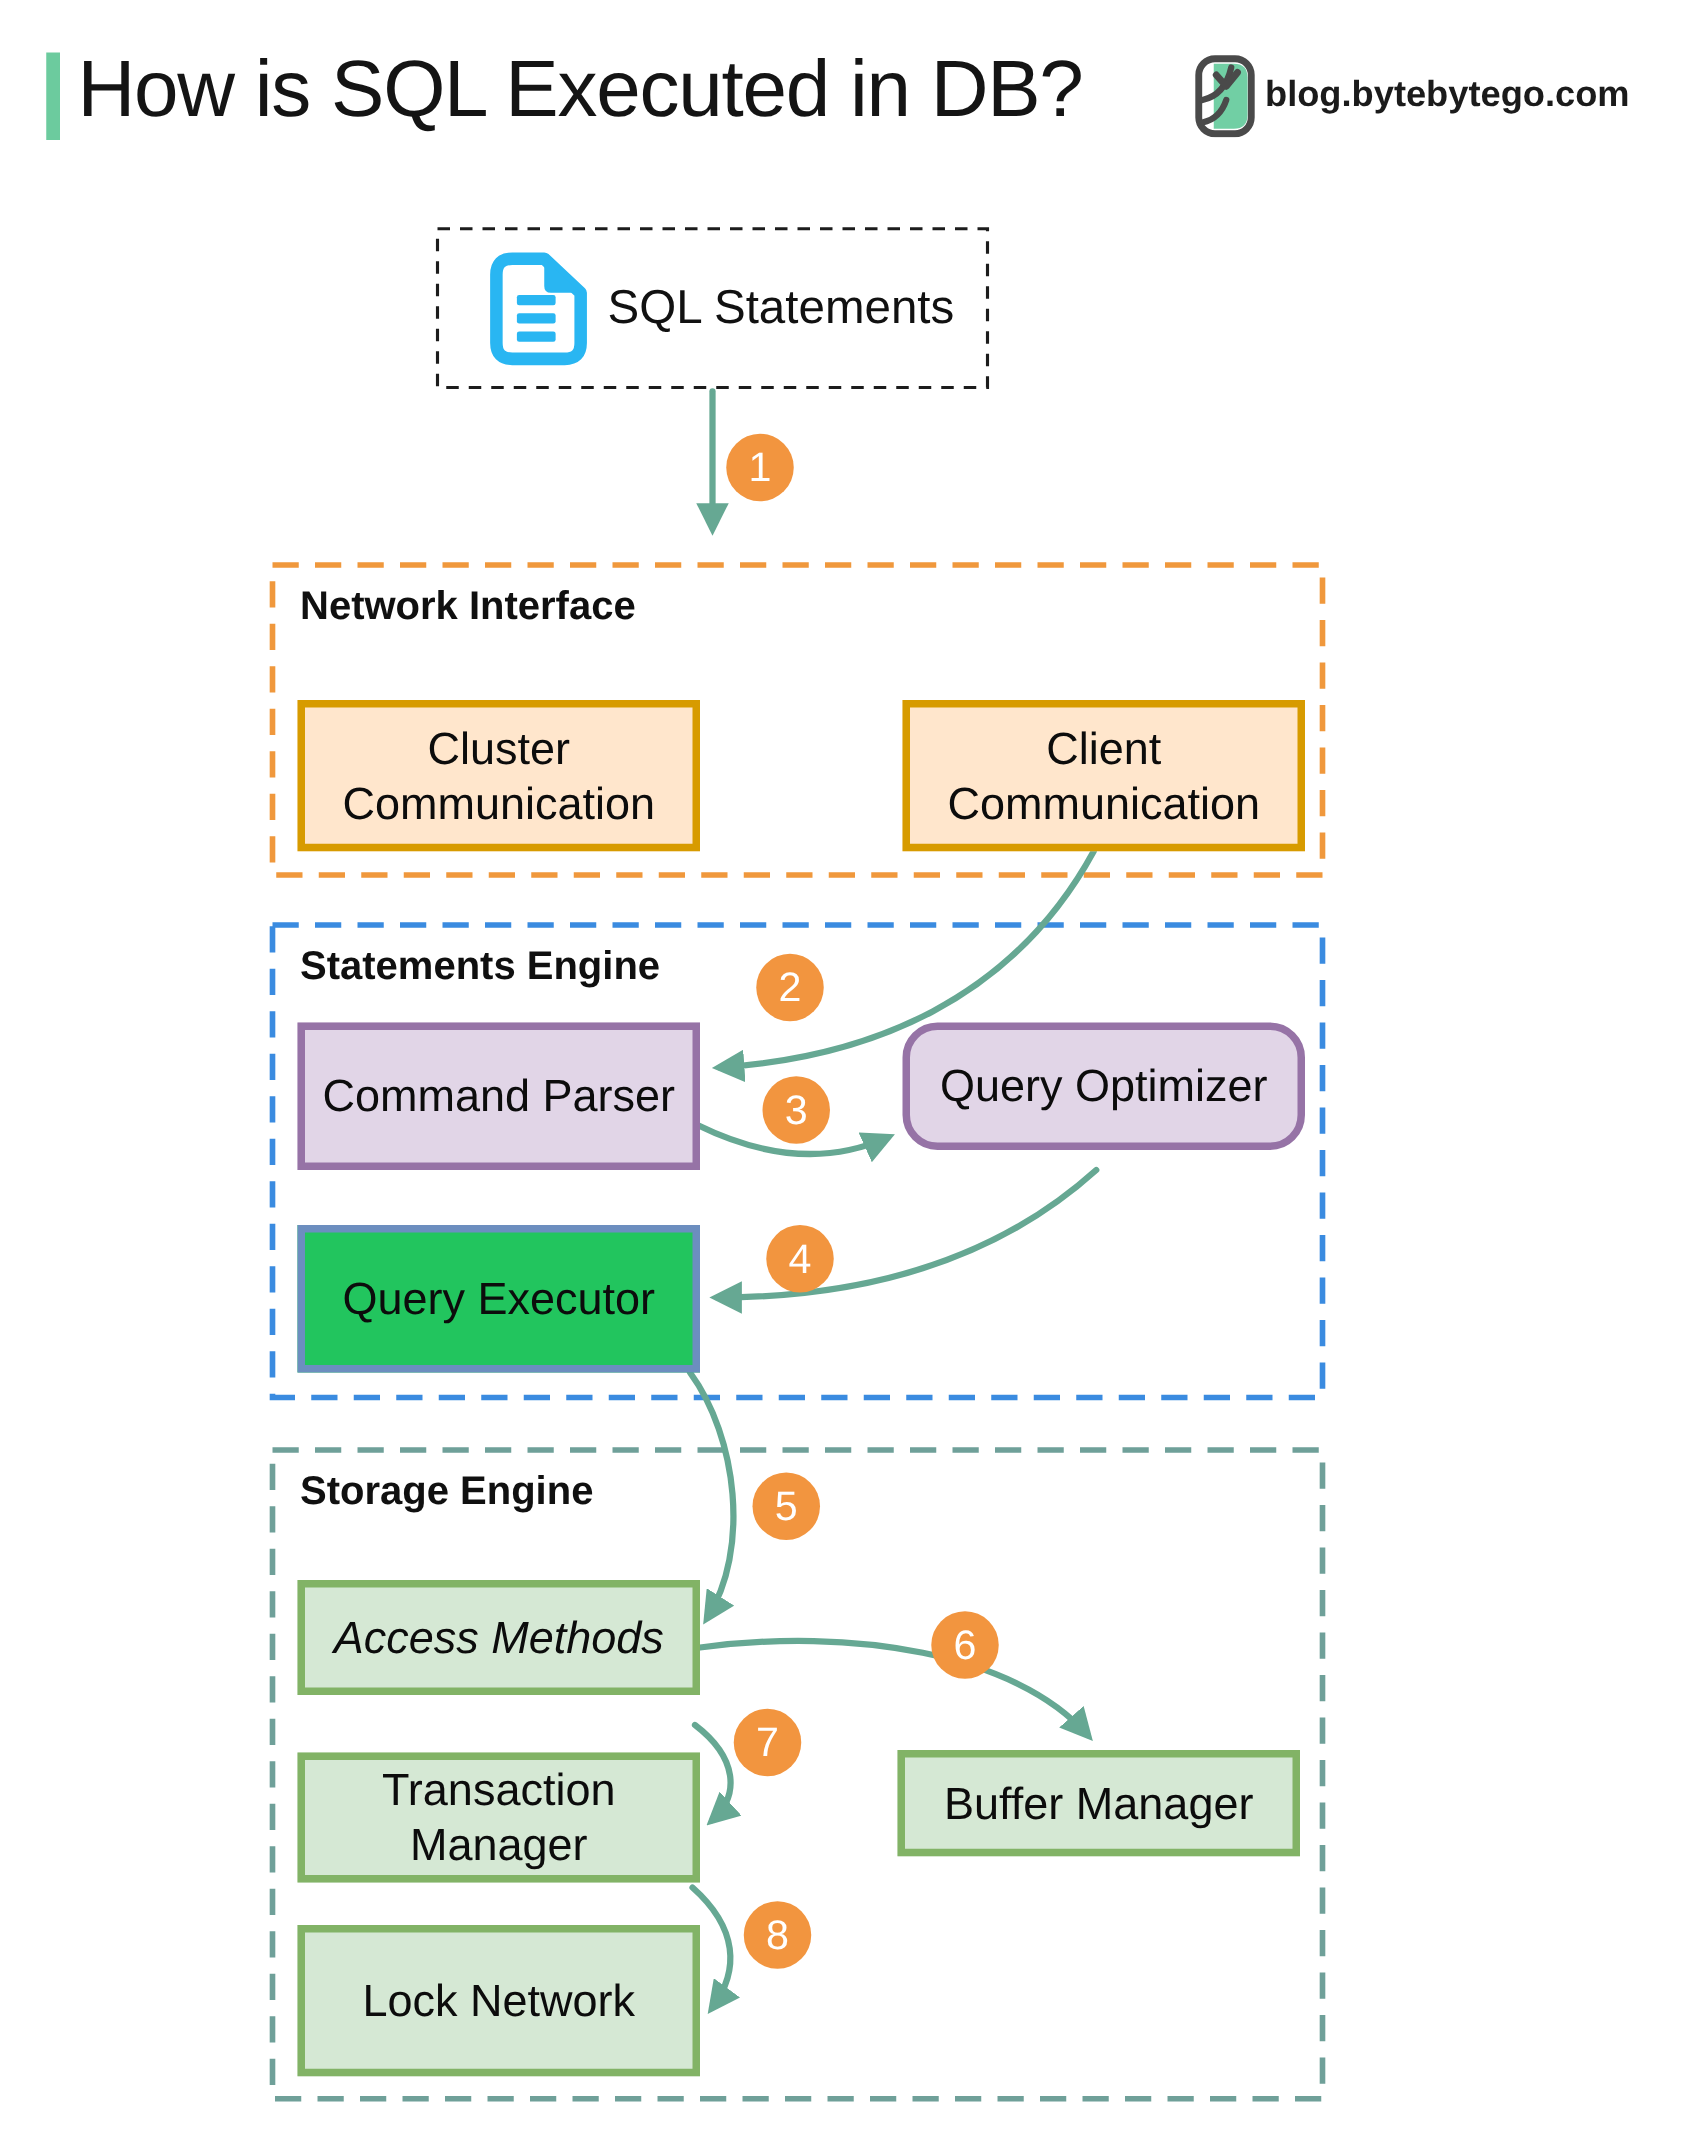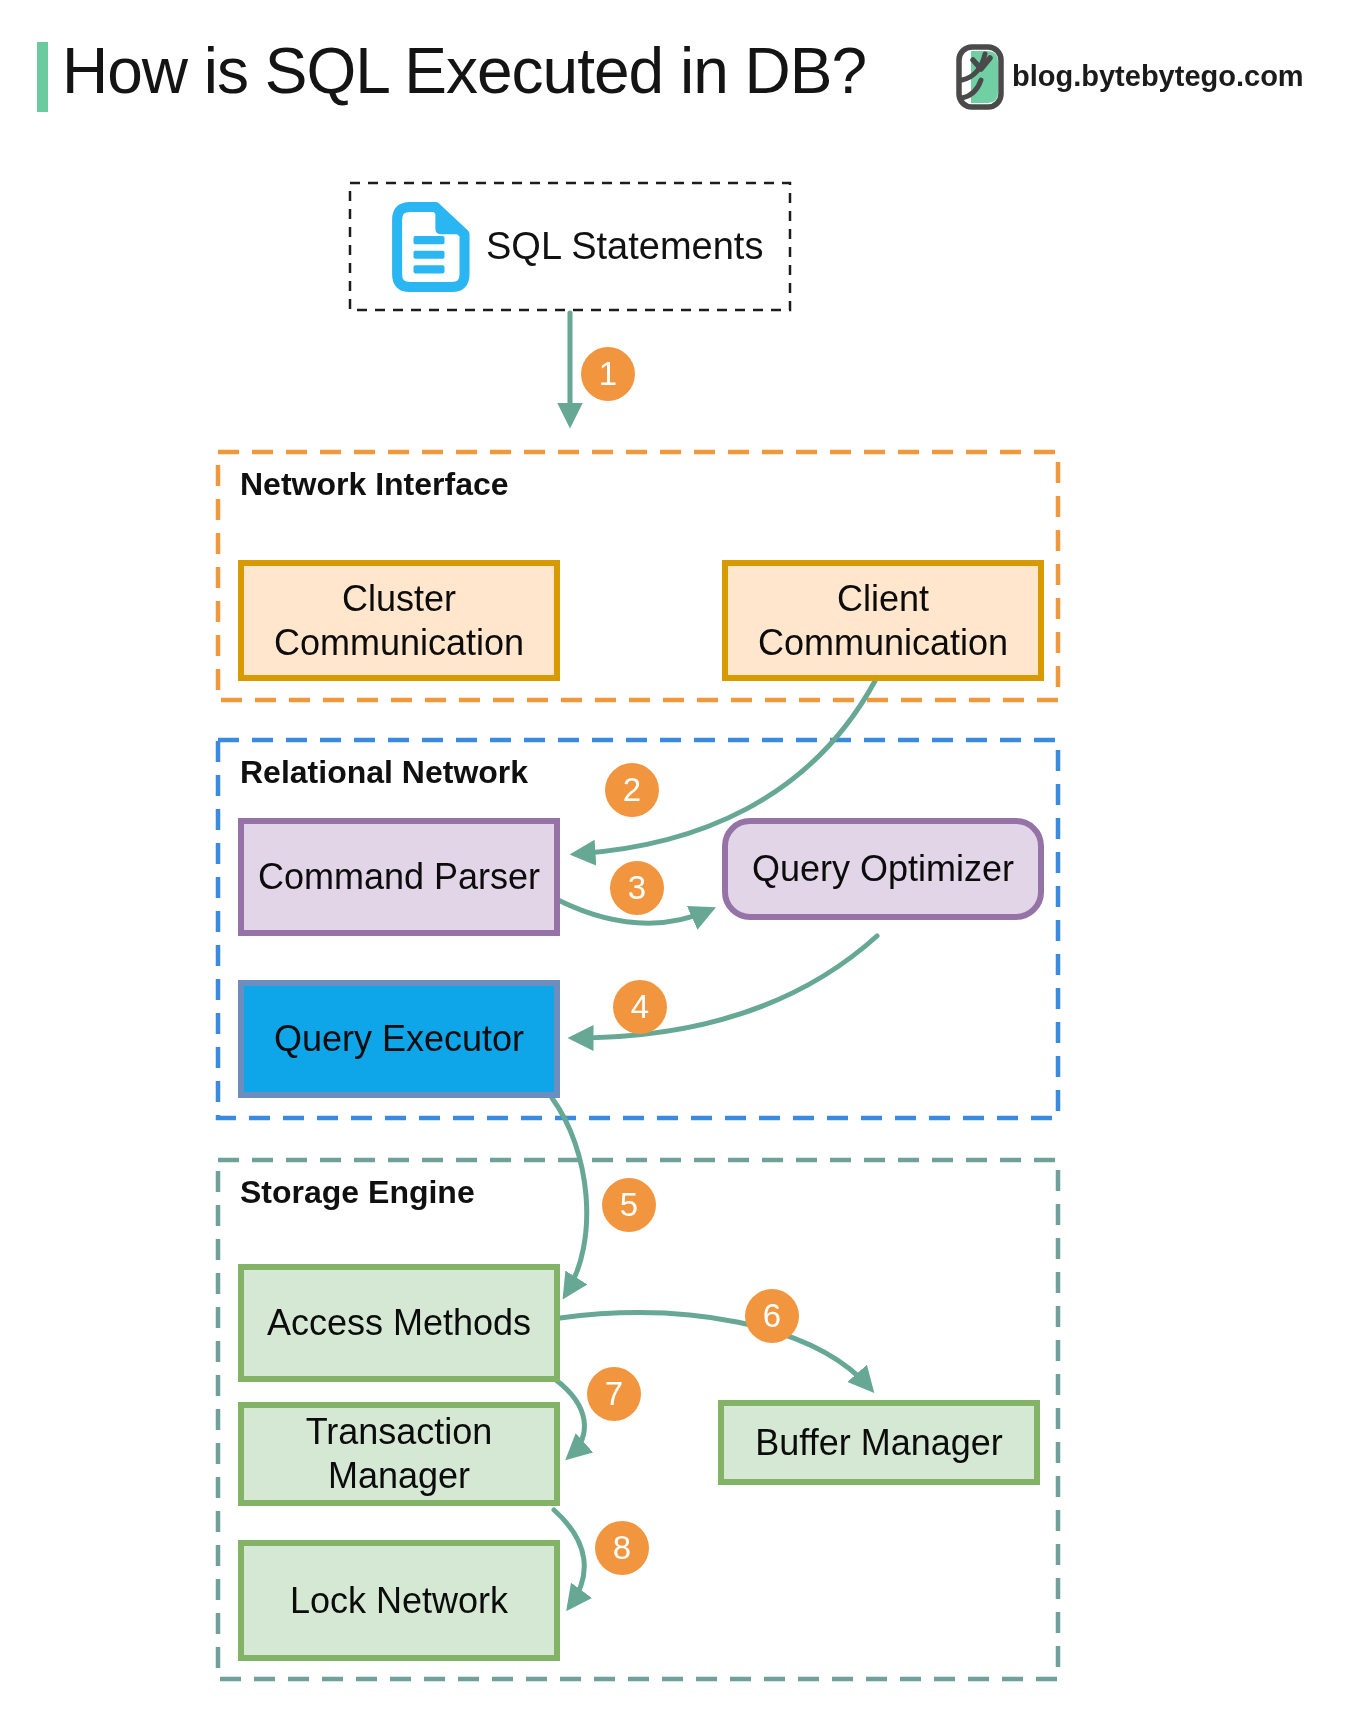--- a/index.html
+++ b/index.html
@@ -21,21 +21,21 @@
   
   .sql-box{left:350px;top:183px;width:440px;height:127px;display:flex;align-items:center;gap:16px;padding-left:38px;box-sizing:border-box;}
   .sql-box .label{font-size:38px;color:#111;}
   
   .section-label{font-weight:700;font-size:32px;color:#101010;white-space:nowrap;}
   
   .node{display:flex;align-items:center;justify-content:center;text-align:center;
         font-size:36px;color:#0c0c0c;line-height:1.22;box-sizing:border-box;border:6px solid #be185d;}
   .node.orange{background:#FFE6CC;border-color:#D79B00;}
   .node.purple{background:#E1D5E7;border-color:#9673A6;}
-  .node.blue{background:#0ea5e9;border-color:#6C8EBF;}
+  .node.blue{background:#22c55e;border-color:#6C8EBF;}
   .node.green{background:#D5E8D4;border-color:#82B366;}
   
   .badge{width:54px;height:54px;border-radius:50%;background:#F2953F;color:#ffffff;
          display:flex;align-items:center;justify-content:center;font-size:33px;font-weight:400;}
 </style>
 </head>
 <body>
 
 <div class="canvas">
 
@@ -81,41 +81,41 @@
       <path d="M 24 6 H 52 L 84 36 V 80 Q 84 94 70 94 H 24 Q 10 94 10 80 V 20 Q 10 6 24 6 Z" fill="#ffffff" stroke="#29B6F2" stroke-width="11" stroke-linejoin="round"></path>
       <path d="M 52 6 L 84 36 H 58 Q 52 36 52 30 Z" fill="#29B6F2"></path>
       <rect x="28" y="38" width="34" height="9" rx="2" fill="#29B6F2"></rect>
       <rect x="28" y="54" width="34" height="9" rx="2" fill="#29B6F2"></rect>
       <rect x="28" y="70" width="34" height="9" rx="2" fill="#29B6F2"></rect>
     </svg>
     <div class="label">SQL Statements</div>
   </div>
 
   <div class="abs section-label" style="left:240px;top:466px;">Network Interface</div>
-  <div class="abs section-label" style="left:240px;top:754px;">Relational Network</div>
+  <div class="abs section-label" style="left:240px;top:754px;">Statements Engine</div>
   <div class="abs section-label" style="left:240px;top:1174px;">Storage Engine</div>
 
   <div class="abs node orange" style="left:238px;top:560px;width:322px;height:121px;">
     <span>Cluster Communication</span>
   </div>
   <div class="abs node orange" style="left:722px;top:560px;width:322px;height:121px;">
     <span>Client Communication</span>
   </div>
 
   <div class="abs node purple" style="left:238px;top:818px;width:322px;height:118px;">
     <span>Command Parser</span>
   </div>
   <div class="abs node purple" style="left:722px;top:818px;width:322px;height:102px;border-radius:28px;">
     <span>Query Optimizer</span>
   </div>
   <div class="abs node blue" style="left:238px;top:980px;width:322px;height:118px;">
     <span>Query Executor</span>
   </div>
 
-  <div class="abs node green" style="left:238px;top:1264px;width:322px;height:118px;">
+  <div class="abs node green" style="left:238px;top:1264px;width:322px;height:92px;font-style:italic;">
     <span>Access Methods</span>
   </div>
   <div class="abs node green" style="left:238px;top:1402px;width:322px;height:104px;">
     <span>Transaction Manager</span>
   </div>
   <div class="abs node green" style="left:238px;top:1540px;width:322px;height:121px;">
     <span>Lock Network</span>
   </div>
   <div class="abs node green" style="left:718px;top:1400px;width:322px;height:85px;">
     <span>Buffer Manager</span>

